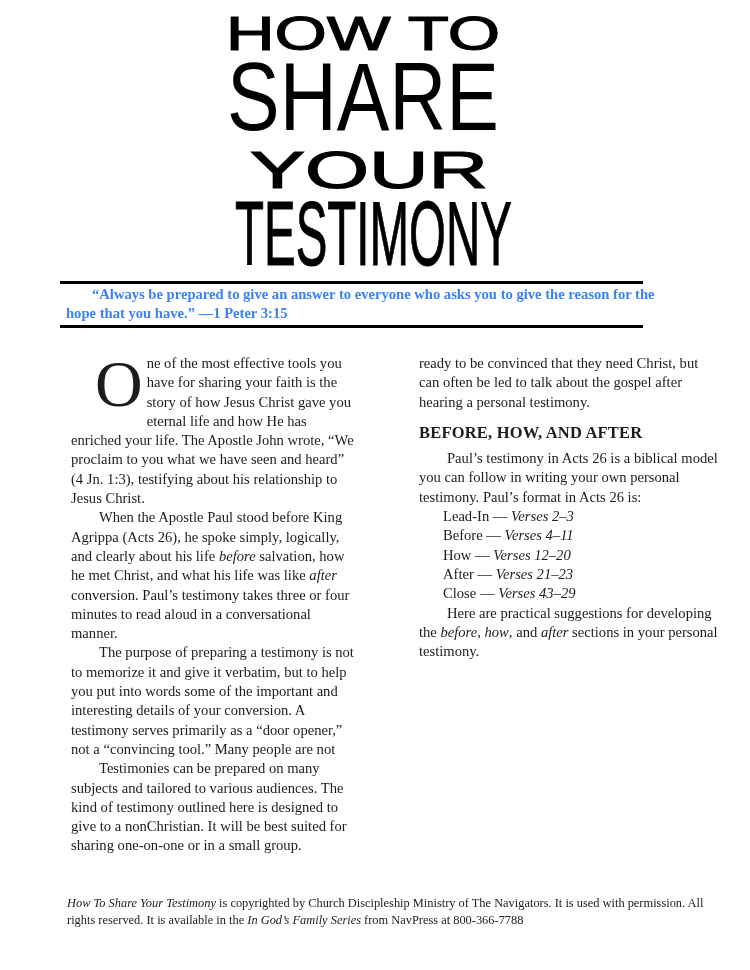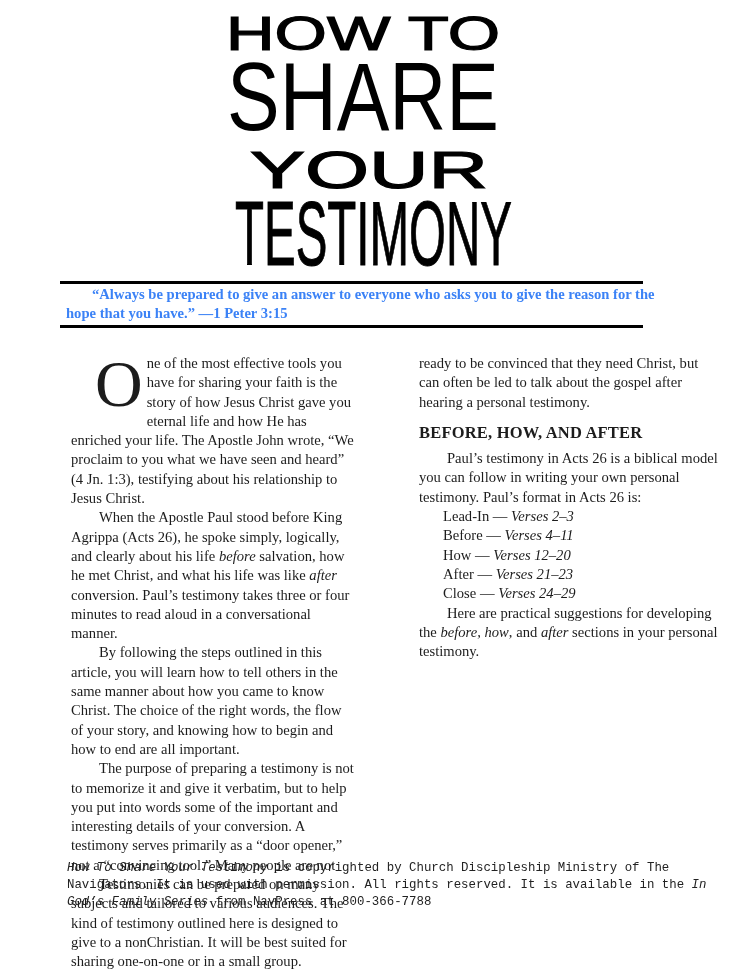--- a/index.html
+++ b/index.html
@@ -15,22 +15,22 @@
   .col-left { left:71px; top:354px; width:284px; }
   .col-right { left:419px; top:354px; width:300px; }
   .col p { margin:0; }
   .col p.ind { text-indent:28px; }
   .dropcap { float:left; font-size:66px; line-height:52px; margin:4px 4px 0 24px;
              height:56px; padding-top:0; }
   .heading { font-weight:bold; font-size:16.5px; margin:11px 0 7px 0; letter-spacing:0.2px; }
   .fmt-item { padding-left:24px; }
   .fmt-item b { font-weight:normal; }
   .fmt-item i { font-style:italic;text-align:right; }
-  .footer { position:absolute; left:67px; top:860px; width:640px; font-size:12.4px;
-            line-height:17px; color:#222;font-family:Liberation Mono, monospace; }
+  .footer { position:absolute; left:67px; top:895px; width:640px; font-size:12.4px;
+            line-height:17px; color:#222; }
   i.em { font-style:italic; }
 </style>
 </head>
 <body>
 
 <svg class="title-svg" width="750" height="275" viewBox="0 0 750 275">
   <text x="226" y="50" font-size="48" font-weight="normal" textLength="274" lengthAdjust="spacingAndGlyphs" style="font-weight:normal; stroke:#000; stroke-width:1.2px;">HOW TO</text>
   <text x="227" y="130" font-size="96" textLength="272" lengthAdjust="spacingAndGlyphs">SHARE</text>
   <text x="250" y="188" font-size="52" textLength="238" lengthAdjust="spacingAndGlyphs" style="stroke:#000; stroke-width:1.2px;">YOUR</text>
   <text x="235" y="265" font-size="90" textLength="277" lengthAdjust="spacingAndGlyphs" style="stroke:#000; stroke-width:1px;">TESTIMONY</text>
@@ -41,34 +41,33 @@
 <div class="quote">
   <span class="indent"></span><span>“Always be prepared to give an answer to everyone who asks you to give the reason for the hope that you have.”</span>
   <span>—1 Peter 3:15</span>
 </div>
 
 <div class="rule" style="top:325px;"></div>
 
 <div class="col col-left">
   <p><span class="dropcap">O</span><span>ne of the most effective tools you have for sharing your faith is the story of how Jesus Christ gave you eternal life and how He has enriched your life. The Apostle John wrote, “We proclaim to you what we have seen and heard” (4 Jn. 1:3), testifying about his relationship to Jesus Christ.</span></p>
   <p class="ind"><span>When the Apostle Paul stood before King Agrippa (Acts 26), he spoke simply, logically, and clearly about his life </span><i class="em">before</i><span> salvation, how he met Christ, and what his life was like </span><i class="em">after</i><span> conversion. Paul’s testimony takes three or four minutes to read aloud in a conversational manner.</span></p>
-  <p class="ind">By following the steps outlined in this article, you will learn how to tell others in the same manner about how you came to know Christ. The choice of the right words, the flow of your story, and knowing how to begin and how to end are all important.</p>
   <p class="ind">The purpose of preparing a testimony is not to memorize it and give it verbatim, but to help you put into words some of the important and interesting details of your conversion. A testimony serves primarily as a “door opener,” not a “convincing tool.” Many people are not</p>
   <p class="ind">Testimonies can be prepared on many subjects and tailored to various audiences. The kind of testimony outlined here is designed to give to a nonChristian. It will be best suited for sharing one-on-one or in a small group.</p>
 </div>
 
 <div class="col col-right">
   <p>ready to be convinced that they need Christ, but can often be led to talk about the gospel after hearing a personal testimony.</p>
   <div class="heading">BEFORE, HOW, AND AFTER</div>
   <p class="ind">Paul’s testimony in Acts 26 is a biblical model you can follow in writing your own personal testimony. Paul’s format in Acts 26 is:</p>
   <div>
     <div class="fmt-item"><b>Lead-In</b><span> — </span><i>Verses 2–3</i></div>
     <div class="fmt-item"><b>Before</b><span> — </span><i>Verses 4–11</i></div>
     <div class="fmt-item"><b>How</b><span> — </span><i>Verses 12–20</i></div>
     <div class="fmt-item"><b>After</b><span> — </span><i>Verses 21–23</i></div>
-    <div class="fmt-item"><b>Close</b><span> — </span><i>Verses 24–29</i></div>
+    <div class="fmt-item"><b>Close</b><span> — </span><i>Verses 43–29</i></div>
   </div>
   <p class="ind"><span>Here are practical suggestions for developing the </span><i class="em">before, how</i><span>, and </span><i class="em">after</i><span> sections in your personal testimony.</span></p>
 </div>
 
 <div class="footer">
   <i>How To Share Your Testimony</i><span> is copyrighted by Church Discipleship Ministry of The Navigators.  It is used with permission.  All rights reserved.  It is available in the </span><i>In God’s Family Series</i><span> from NavPress at 800-366-7788</span>
 </div>
 
 </body></html>

